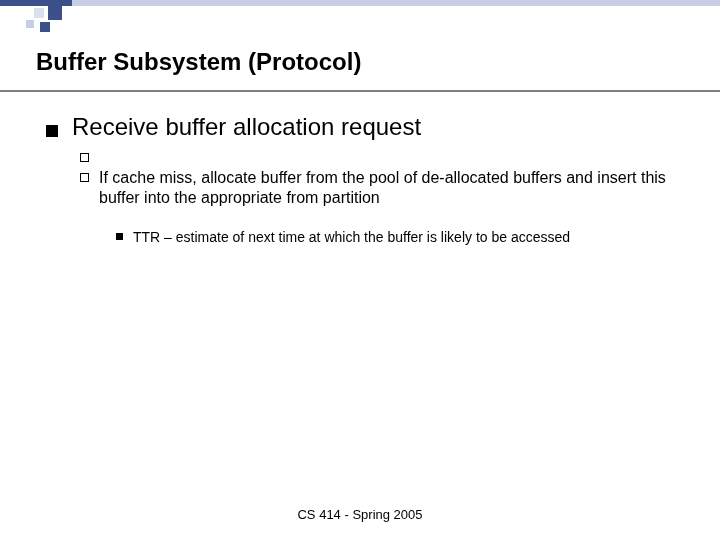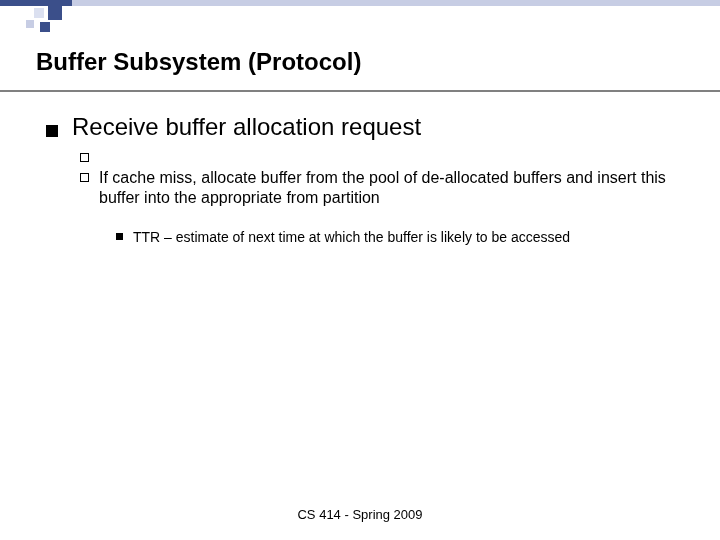--- a/index.html
+++ b/index.html
@@ -159,13 +159,13 @@
 
 
 
   <div class="l3">
     <div class="bullet3"></div>
     <div class="txt3">TTR – estimate of next time at which the buffer is likely to be accessed</div>
   </div>
 
 </div>
 
-<div class="footer">CS 414 - Spring 2009</div>
+<div class="footer">CS 414 - Spring 2005</div>
 
 </body></html>

